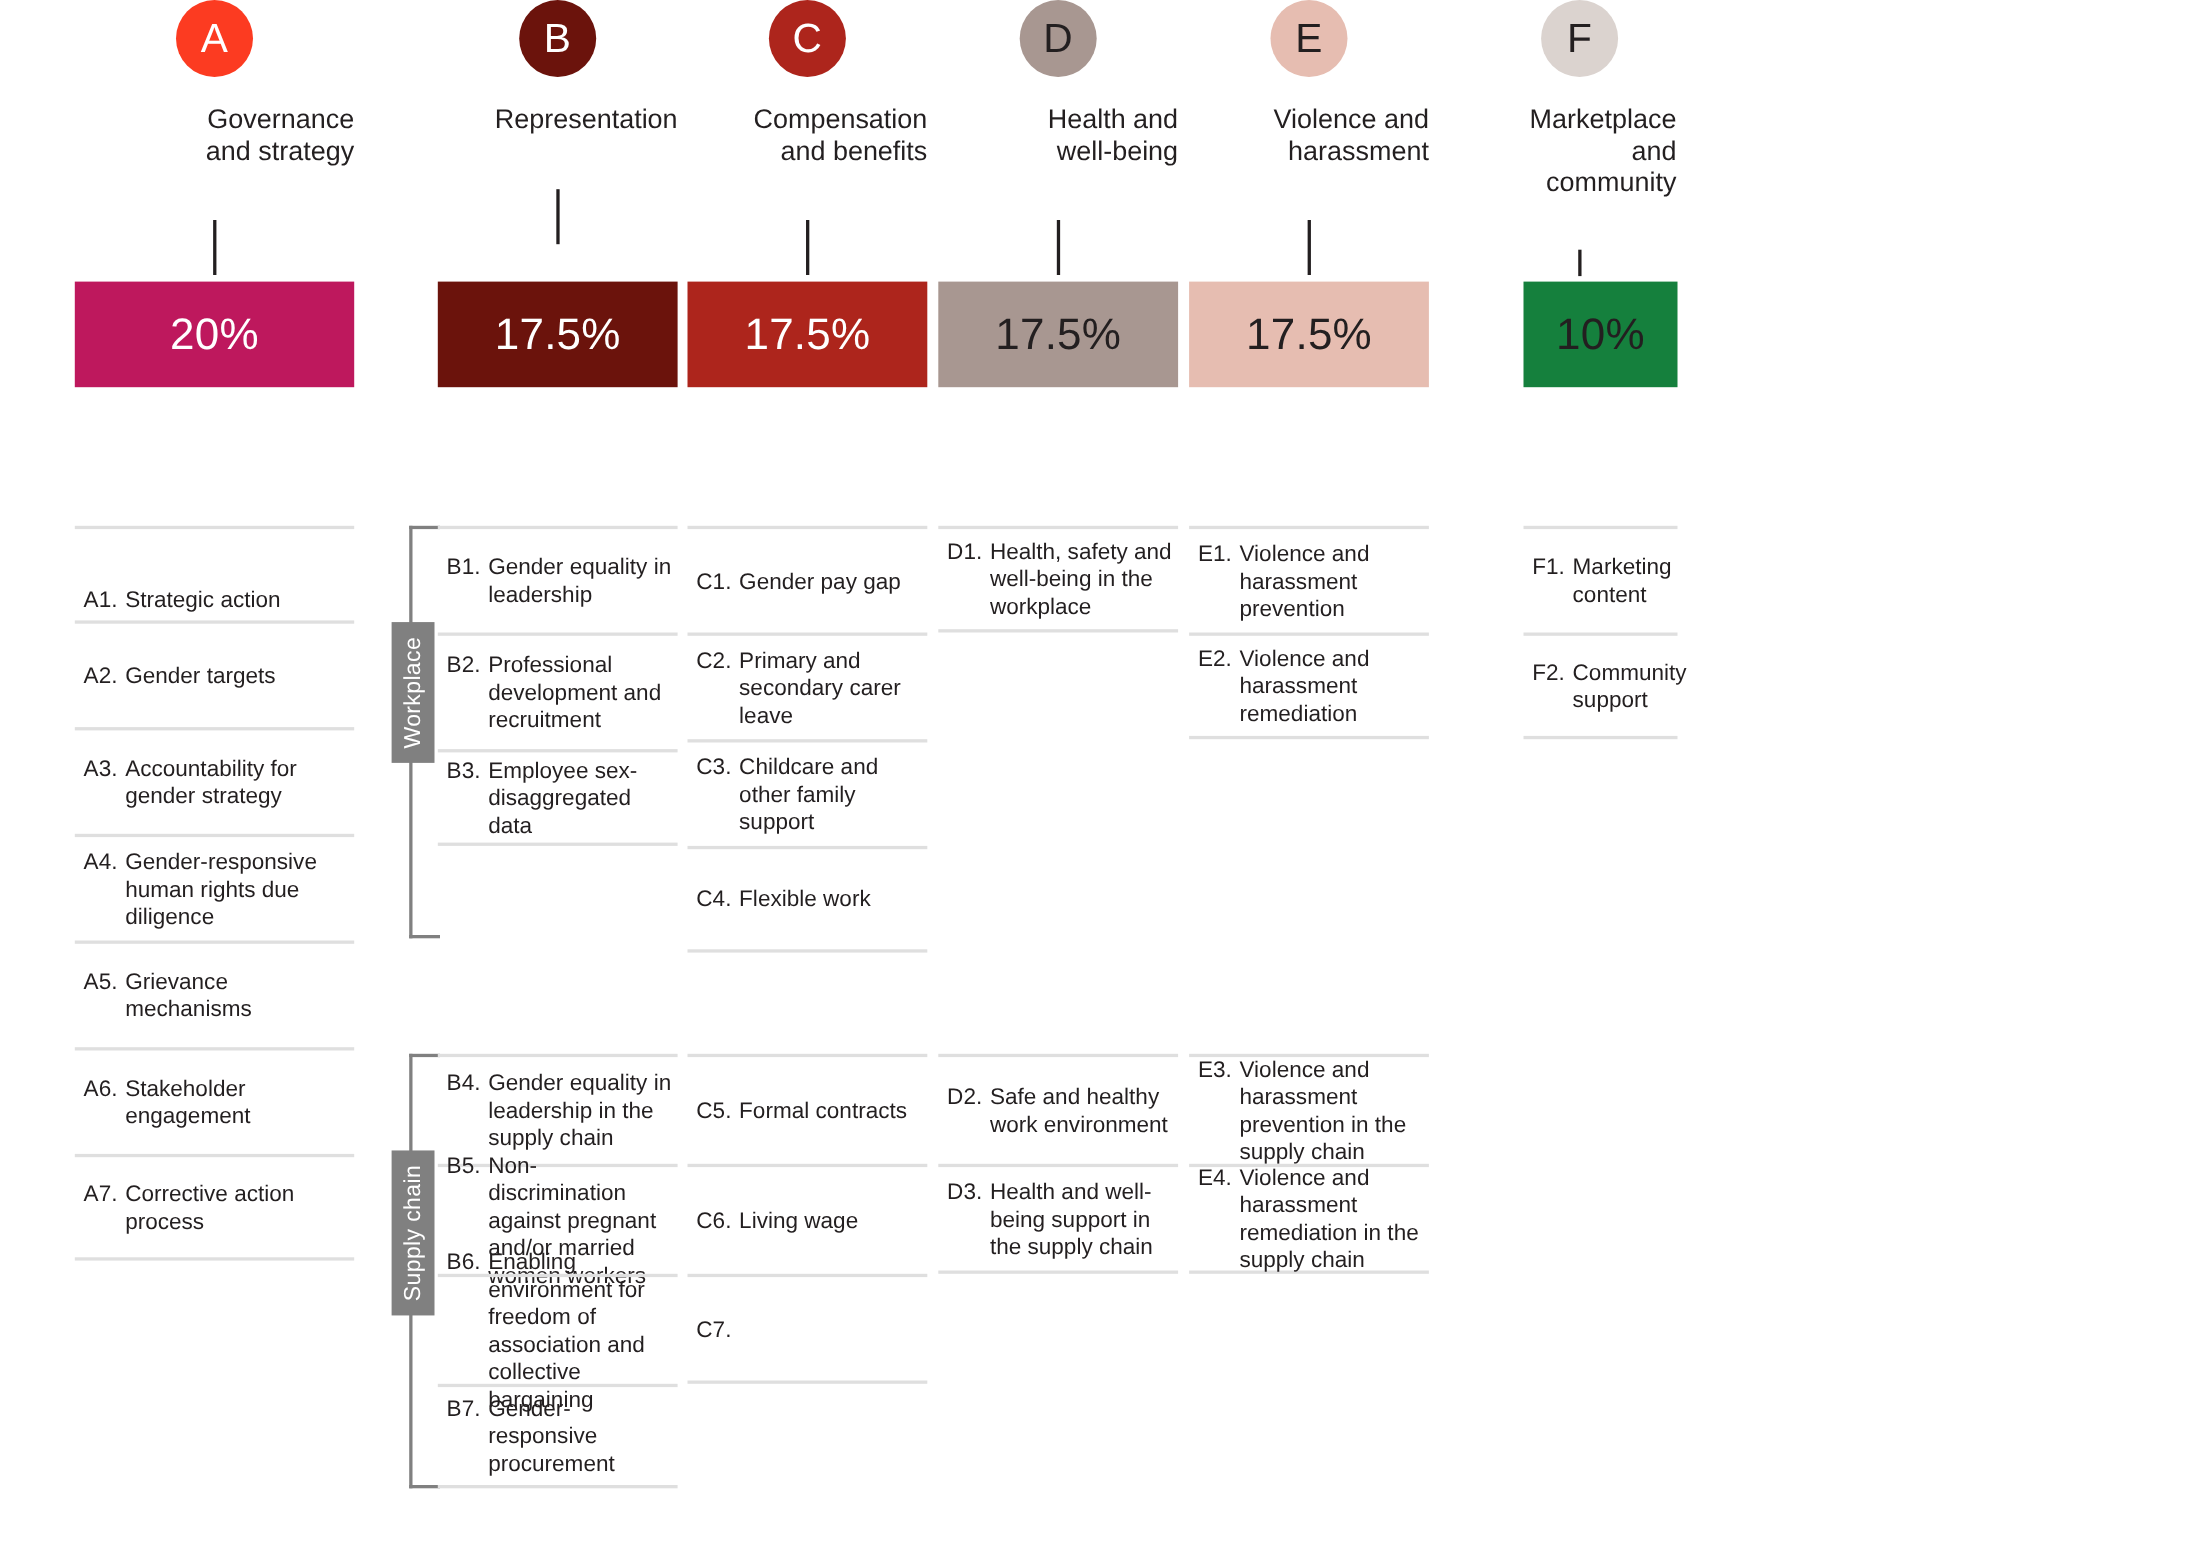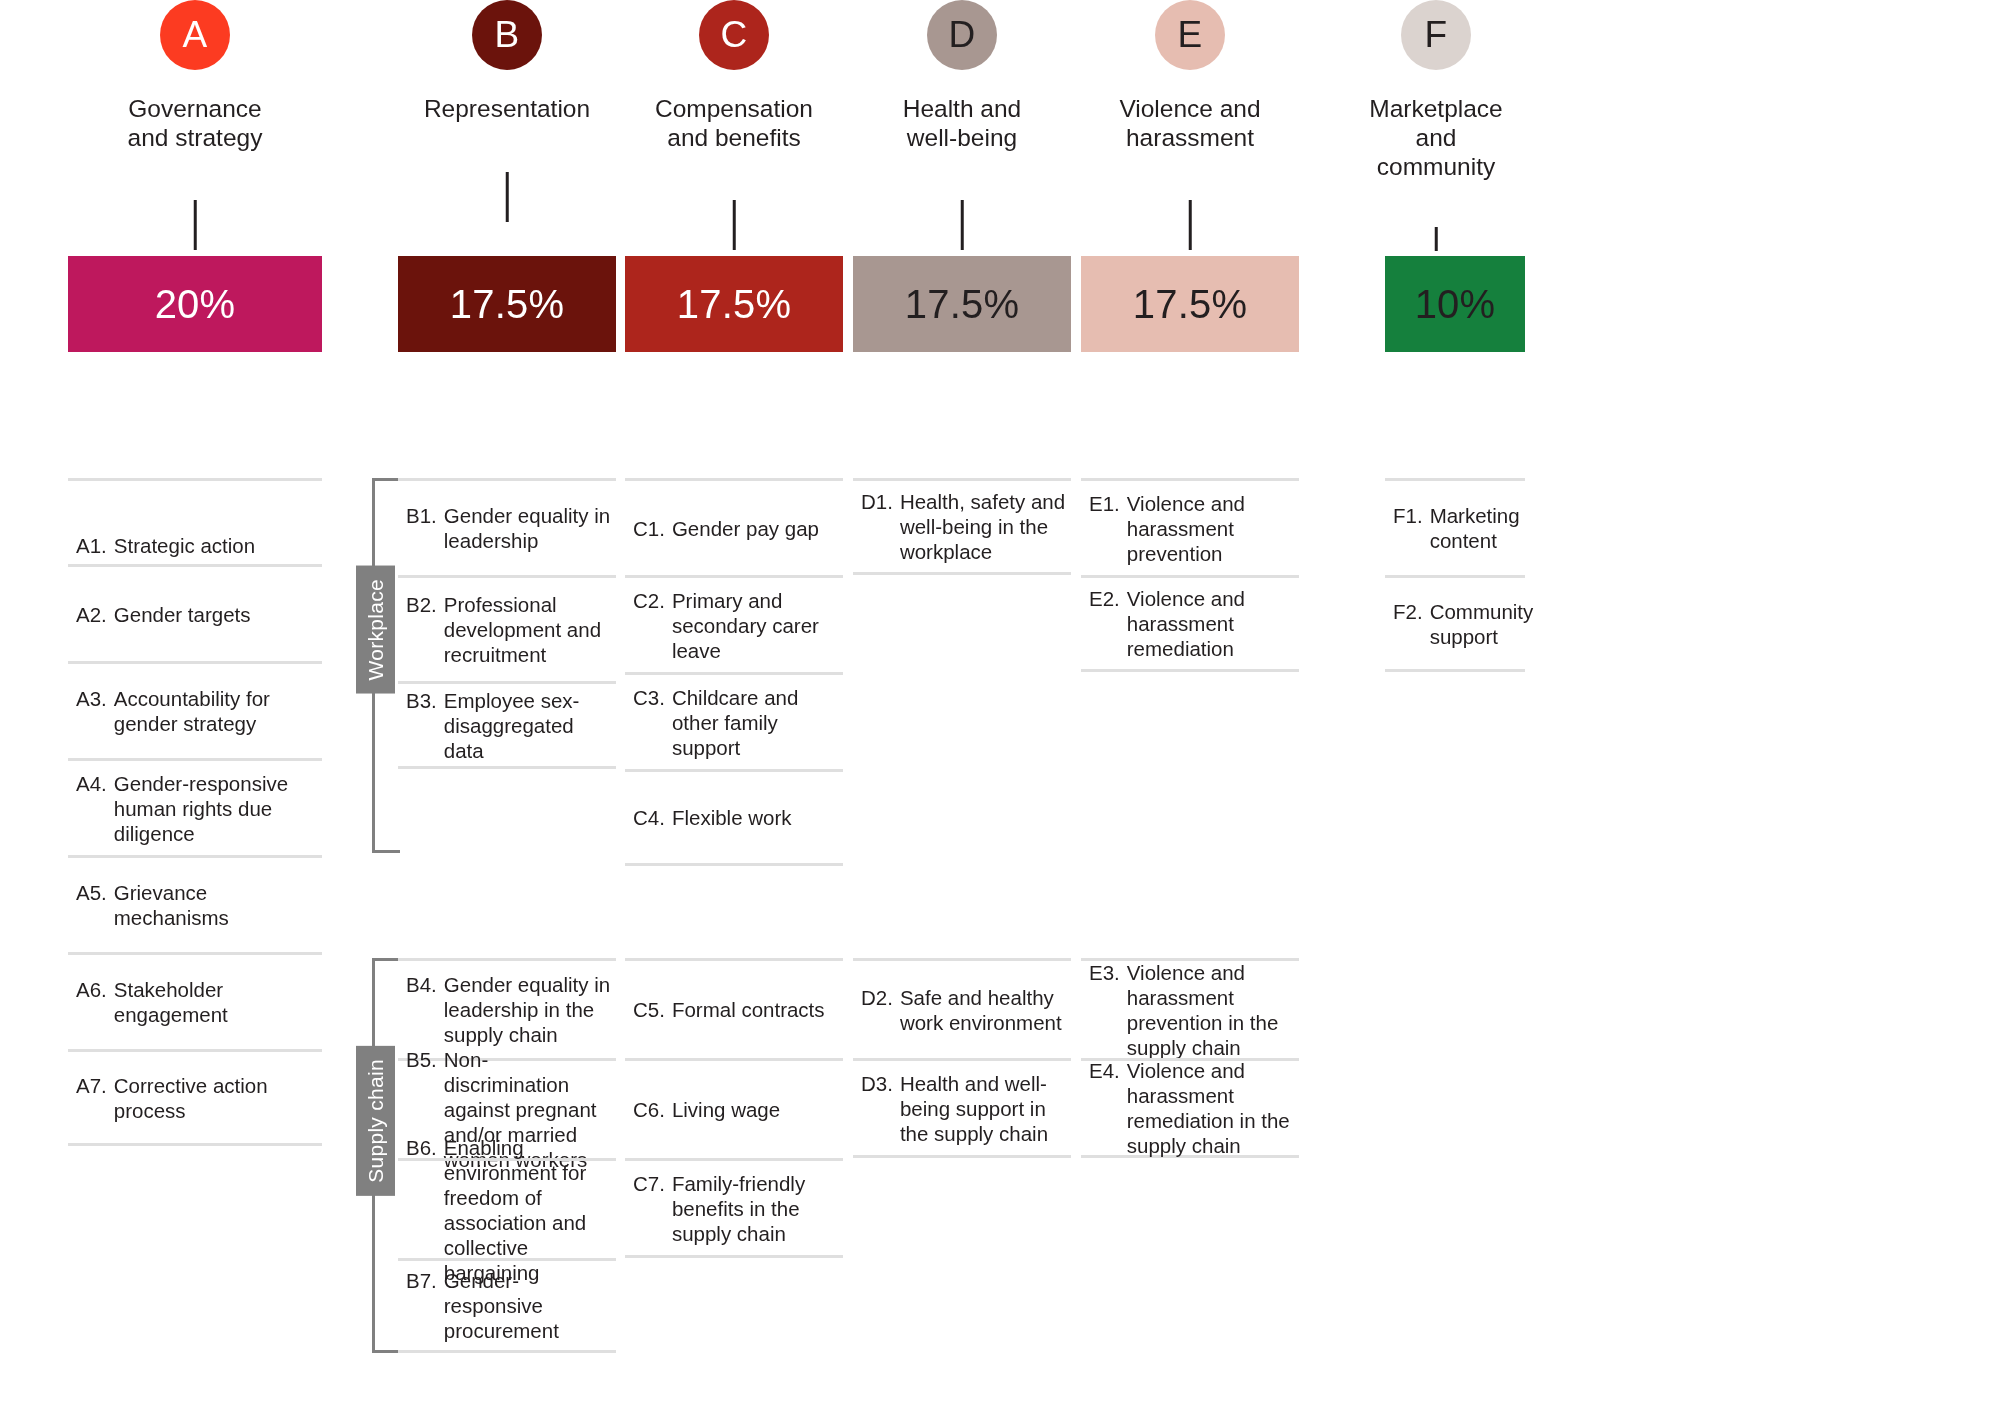--- a/index.html
+++ b/index.html
@@ -32,20 +32,21 @@
     text-align: center;
     font-weight: 400;
     letter-spacing: .5px;
   }
   .col-title {
     margin-top: 24px;
     font-size: 24.5px;
     line-height: 29px;
     color: #231f20;
     white-space: pre-line;
+    text-align: right;
   }
   .connector {
     width: 2.5px;
     background: #231f20;
     margin: 0 auto;
     position: absolute;
     left: 50%;
     transform: translateX(-50%);
   }
   .pct-bar {
@@ -365,21 +366,20 @@
     </div>
     <div class="cell" style="height:100px;">
       <div class="cell-inner">
         <span class="cell-code">C6.</span>
         <span class="cell-text">Living wage</span>
       </div>
     </div>
     <div class="cell last" style="height:100px;">
       <div class="cell-inner">
         <span class="cell-code">C7.</span>
-        <span class="cell-text">Family-friendly benefits in the supply chain</span>
       </div>
     </div>
   </div>
 
   <div class="list-col" style="left:853px; top:958px; width:218px;">
     <div class="cell" style="height:100px;">
       <div class="cell-inner">
         <span class="cell-code">D2.</span>
         <span class="cell-text">Safe and healthy work environment</span>
       </div>

